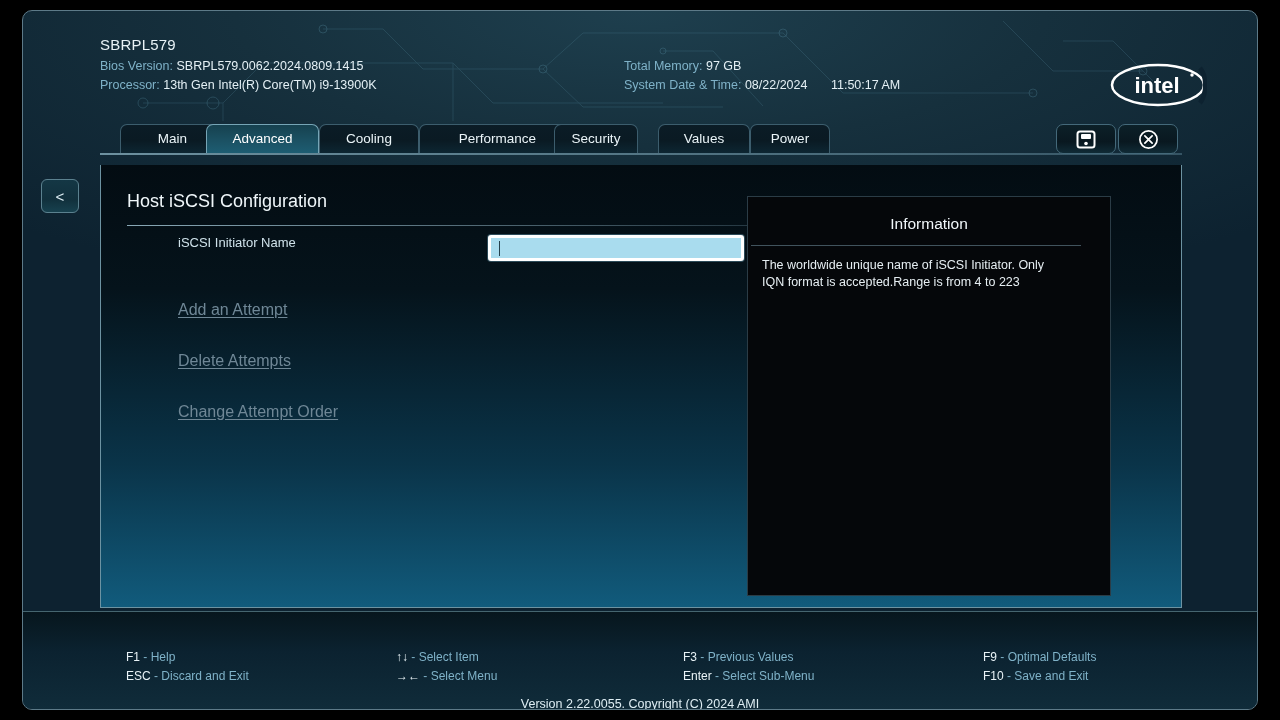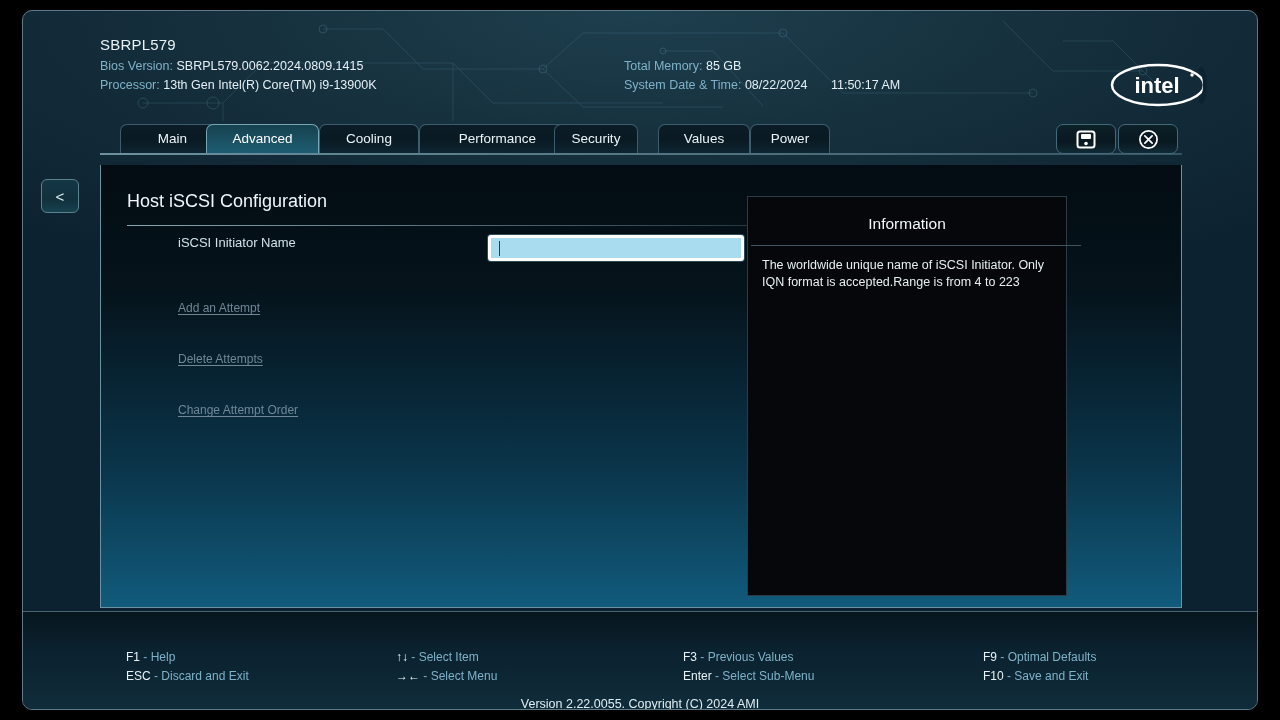--- a/index.html
+++ b/index.html
@@ -172,36 +172,36 @@
   .caret {
     width: 1px; height: 15px;
     background: #26414d;
     animation: blink 1.1s steps(1) infinite;
   }
   @keyframes blink { 0%,60% { opacity: 1 } 61%,100% { opacity: .25 } }
 
   .menu-link {
     position: absolute;
     left: 77px;
-    font-size: 12px;
+    font-size: 16px;
     color: #6f8796;
     text-decoration: underline;
     text-underline-offset: 2px;
     cursor: default;
     white-space: nowrap;
   }
   .lnk1 { top: 136px; }
   .lnk2 { top: 187px; }
   .lnk3 { top: 238px; }
 
   
   .infopanel {
     position: absolute;
     left: 646px; top: 31px;
-    width: 320px; height: 400px;
+    width: 364px; height: 400px;
     background: #05070a;
     border: 1px solid #2b3c46;
   }
   .infopanel-title {
     position: absolute;
     left: 0; top: 18px;
     width: 100%;
     text-align: center;
     font-size: 15.5px;
     color: #f1f7fa;
@@ -285,21 +285,21 @@
       <span class="info-value">SBRPL579.0062.2024.0809.1415</span>
     </div>
 
     <div class="info-row r-proc">
       <span class="info-label">Processor:</span>
       <span class="info-value">13th Gen Intel(R) Core(TM) i9-13900K</span>
     </div>
 
     <div class="info-row r-mem">
       <span class="info-label">Total Memory:</span>
-      <span class="info-value">85 GB</span>
+      <span class="info-value">97 GB</span>
     </div>
 
     <div class="info-row r-date">
       <span class="info-label">System Date &amp; Time:</span>
       <span class="info-value">08/22/2024</span>
       <span class="date-time">11:50:17 AM</span>
     </div>
 
     <svg class="intel-logo" viewBox="0 0 196 96">
       <ellipse cx="98" cy="48" rx="92" ry="40" fill="none" stroke="#ffffff" stroke-width="5"></ellipse>

